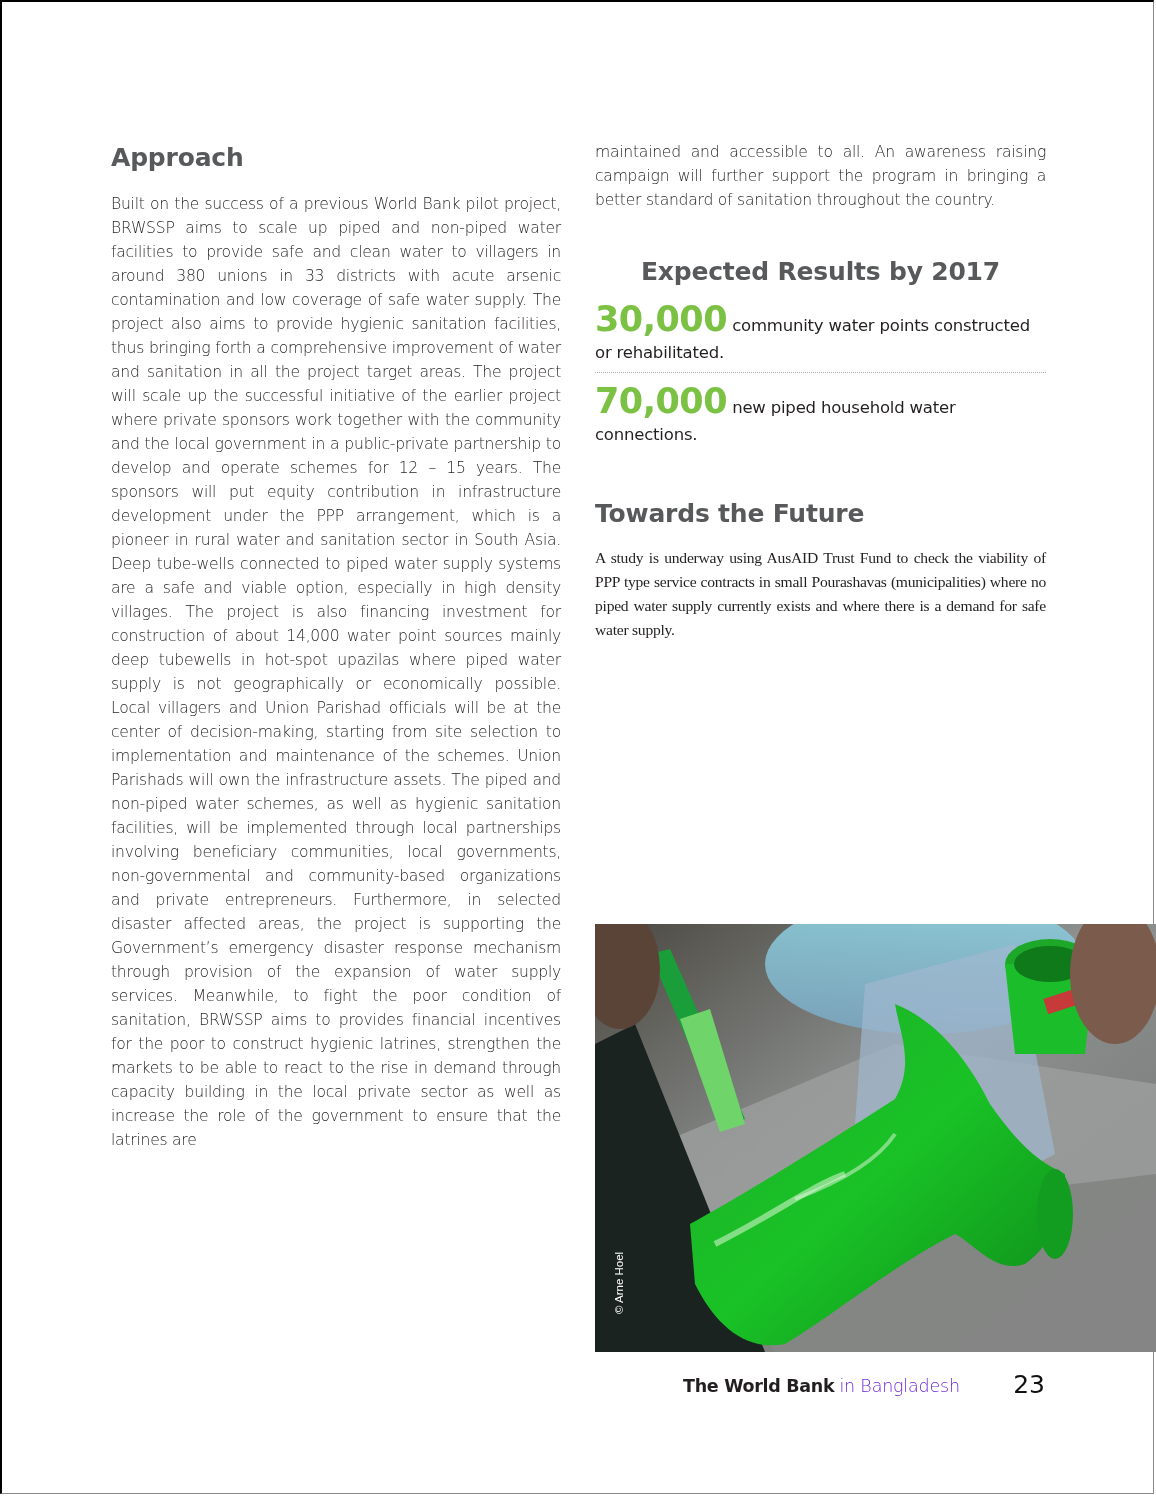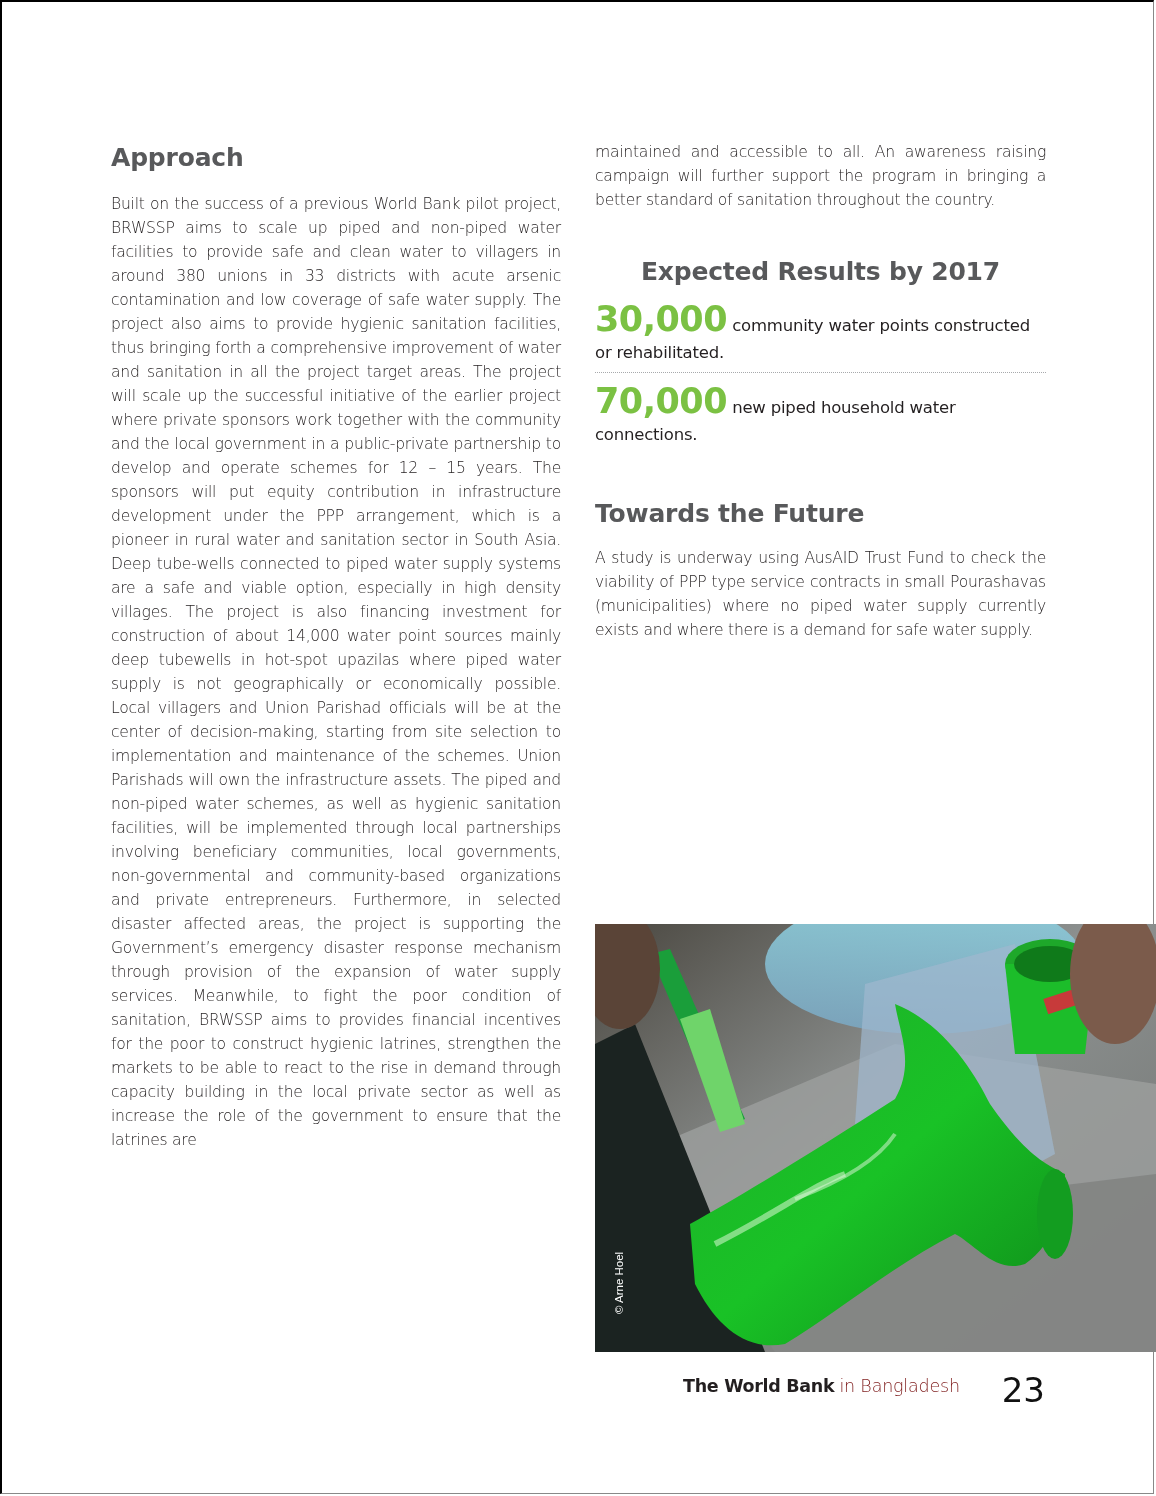--- a/index.html
+++ b/index.html
@@ -82,21 +82,21 @@
     }
     .result-desc {
       font-size: 16.5px;
       line-height: 26px;
       color: #231f20;
       letter-spacing: -0.2px;
     }
     .result-desc-first { margin-left: 4px; }
 
     .future-title { margin-top: 42px !important; }
-    .future-text { margin-top: 14px !important; }
+    .future-text { margin-top: 14px !important; font-family: Liberation Serif, serif; }
 
     .photo {
       position: absolute;
       left: 595px;
       top: 924px;
       width: 561px;
       height: 428px;
       overflow: hidden;
       background: #6c6f6e;
     }
@@ -126,28 +126,28 @@
       color: #231f20;
     }
     .footer-org {
       font-weight: bold;
       font-size: 17.5px;
       letter-spacing: -0.3px;
     }
     .footer-country {
       font-size: 17.5px;
       font-weight: 300;
-      color: #7f1d1d;
+      color: #6d28d9;
       letter-spacing: -0.2px;
     }
     .page-number {
       position: absolute;
       right: 8px;
       top: -6px;
-      font-size: 34px;
+      font-size: 25px;
       color: #111;
     }
   </style>
 </head>
 <body>
 
 <div class="page-frame"></div>
 
 <div class="col col-left">
   <h2 class="section-title">Approach</h2>

